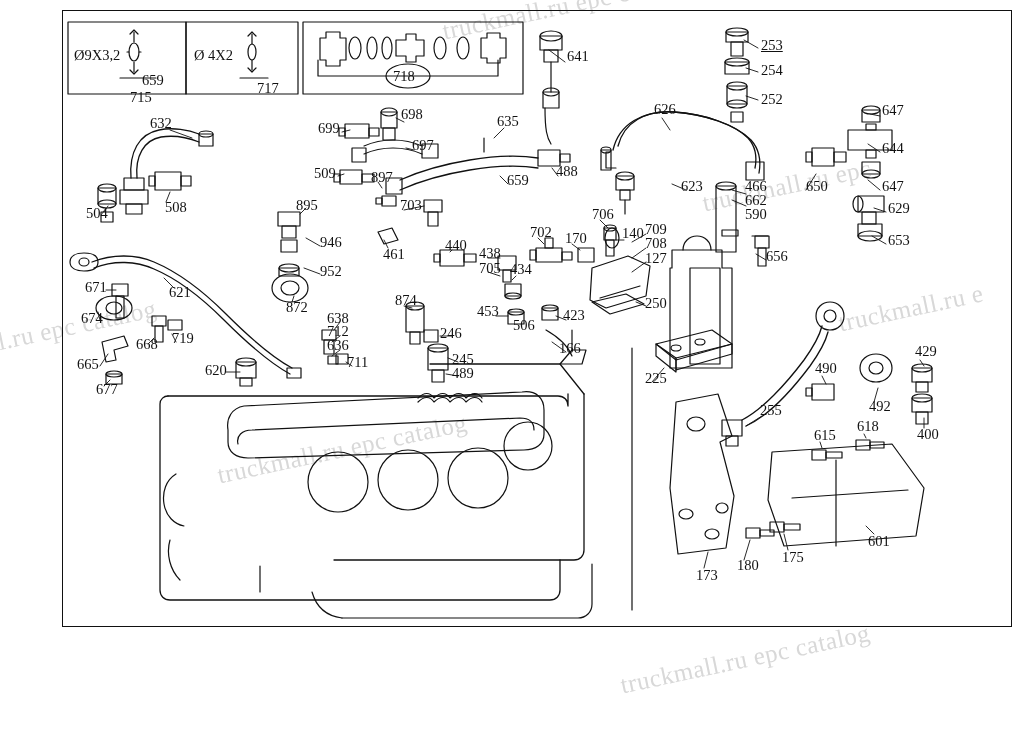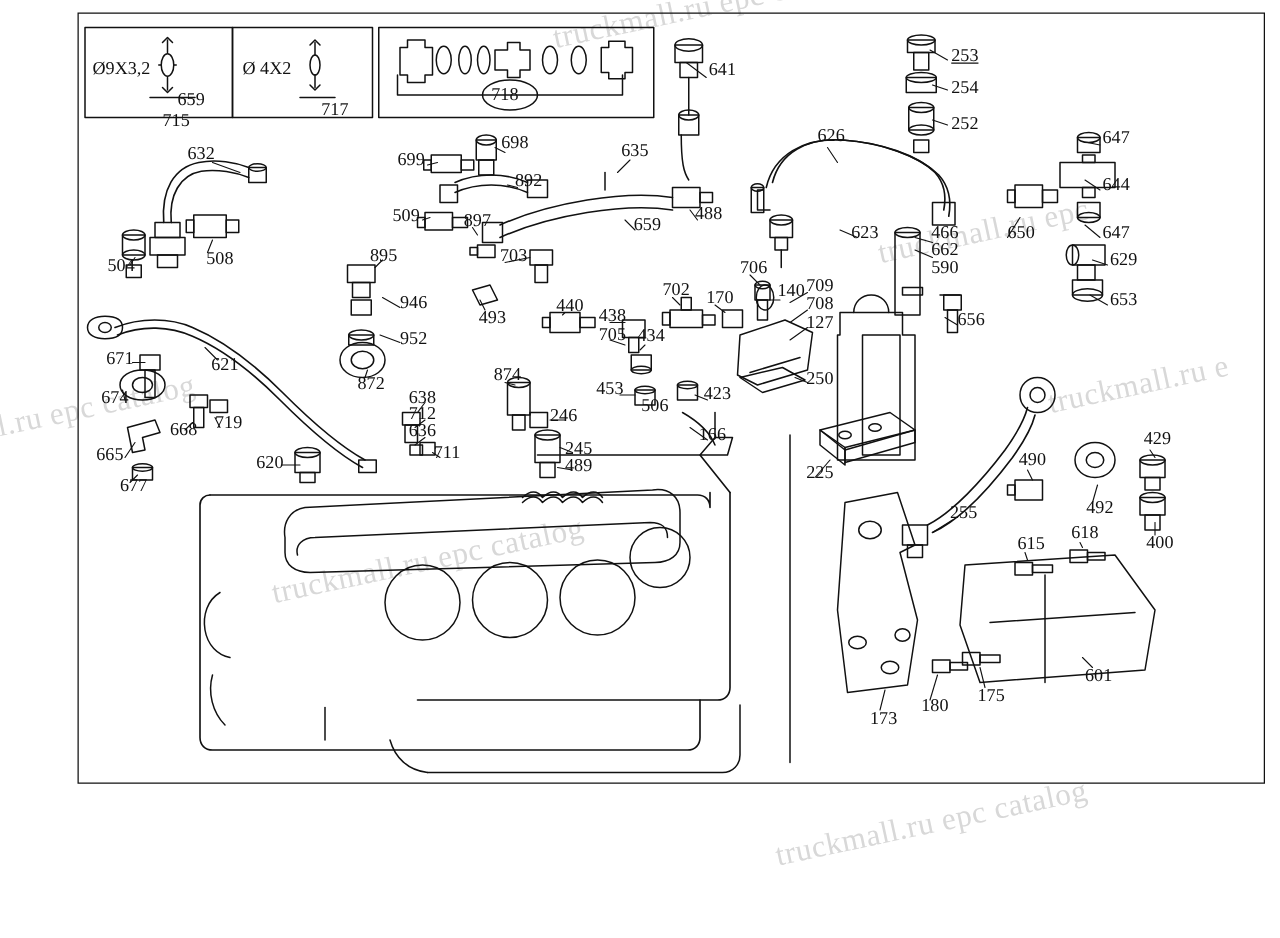--- a/index.html
+++ b/index.html
@@ -477,32 +477,32 @@
   <div class="lbl" style="left:681px; top:179px;">623</div>
   <div class="lbl" style="left:745px; top:179px;">466</div>
   <div class="lbl" style="left:745px; top:193px;">662</div>
   <div class="lbl" style="left:745px; top:207px;">590</div>
   <div class="lbl" style="left:766px; top:249px;">656</div>
   <div class="lbl" style="left:150px; top:116px;">632</div>
   <div class="lbl" style="left:86px; top:206px;text-align:center;">504</div>
   <div class="lbl" style="left:165px; top:200px;">508</div>
   <div class="lbl" style="left:318px; top:121px;">699</div>
   <div class="lbl" style="left:401px; top:107px;">698</div>
-  <div class="lbl" style="left:412px; top:138px;">892</div>
+  <div class="lbl" style="left:412px; top:138px;">697</div>
   <div class="lbl" style="left:497px; top:114px;">635</div>
   <div class="lbl" style="left:556px; top:164px;">488</div>
   <div class="lbl" style="left:507px; top:173px;">659</div>
   <div class="lbl" style="left:314px; top:166px;">509</div>
   <div class="lbl" style="left:371px; top:170px;">897</div>
   <div class="lbl" style="left:296px; top:198px;">895</div>
   <div class="lbl" style="left:400px; top:198px;">703</div>
   <div class="lbl" style="left:320px; top:235px;">946</div>
   <div class="lbl" style="left:320px; top:264px;">952</div>
   <div class="lbl" style="left:286px; top:300px;">872</div>
-  <div class="lbl" style="left:383px; top:247px;">493</div>
+  <div class="lbl" style="left:383px; top:247px;">461</div>
   <div class="lbl" style="left:445px; top:238px;">440</div>
   <div class="lbl" style="left:479px; top:246px;">438</div>
   <div class="lbl" style="left:479px; top:261px;">705</div>
   <div class="lbl" style="left:510px; top:262px;">434</div>
   <div class="lbl" style="left:530px; top:225px;">702</div>
   <div class="lbl" style="left:565px; top:231px;">170</div>
   <div class="lbl" style="left:592px; top:207px;">706</div>
   <div class="lbl" style="left:622px; top:226px;">140</div>
   <div class="lbl" style="left:645px; top:222px;">709</div>
   <div class="lbl" style="left:645px; top:236px;">708</div>

